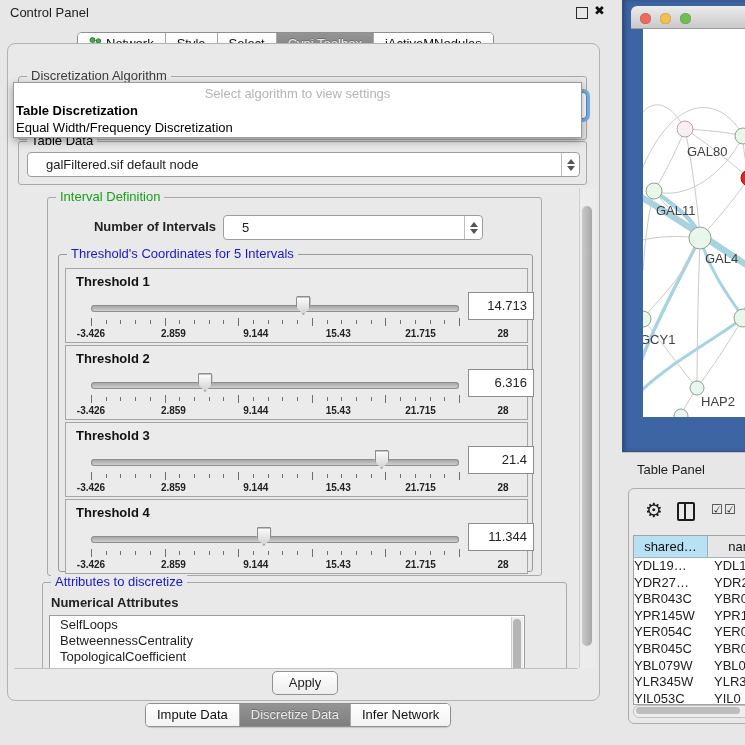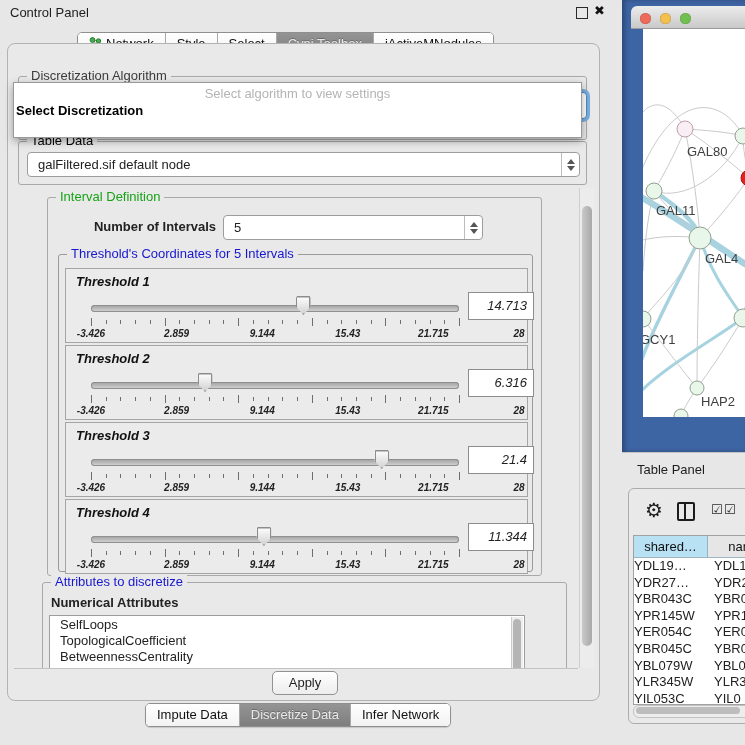--- a/index.html
+++ b/index.html
@@ -30,21 +30,21 @@
   
   .group{position:absolute;border:1px solid #a9a9a9;border-radius:3px;}
   .gtitle{position:absolute;top:-8px;left:8px;background:#e9e9e9;padding:0 4px;font-size:13px;line-height:14px;white-space:nowrap;text-align:center;}
   .g-green{color:#17a317;}
   .g-blue{color:#1717cf;}
   .g-dark{color:#3c3c3c;}
 
   
   .combo{position:absolute;background:#fff;border:1px solid #9d9d9d;border-radius:4px;
          font-size:13px;display:flex;align-items:center;}
-  .combo .val{flex:1;padding:0 10px;white-space:nowrap;overflow:hidden;}
+  .combo .val{flex:1;padding:0 18px;white-space:nowrap;overflow:hidden;}
   .stepper{width:17px;align-self:stretch;border-left:1px solid #bdbdbd;display:flex;flex-direction:column;
            align-items:center;justify-content:center;gap:2px;}
   .stepper i{width:0;height:0;border-left:4px solid transparent;border-right:4px solid transparent;}
   .stepper i.up{border-bottom:5px solid #555;}
   .stepper i.dn{border-top:5px solid #555;}
   .focusring{box-shadow:0 0 0 3px #79aede;border-color:#4f86c6;}
 
   
   .popup{left:13px;top:82px;width:567px;height:54px;background:#fff;border:1px solid #9a9a9a;
          box-shadow:0 3px 8px rgba(0,0,0,.35);z-index:40;}
@@ -53,33 +53,33 @@
   .popup .opt.b{font-weight:bold;}
 
   
   .viewport{left:14px;top:188px;width:564px;height:480px;overflow:hidden;border-bottom:1px solid #c2c2c2;}
   .vscroll{left:579px;top:188px;width:15px;height:480px;background:#ececec;border-left:1px solid #cfcfcf;}
   .vthumb{position:absolute;left:2px;top:18px;width:10px;height:440px;border-radius:6px;
           background:linear-gradient(90deg,#c9c9c9,#a9a9a9);}
 
   
   .tpanel{position:absolute;left:6px;width:461px;height:73px;background:#ebebeb;
-          border:1px solid #a5a5a5;font-style:italic;}
+          border:1px solid #a5a5a5;}
   .t-title{position:absolute;left:10px;top:5px;font-size:13px;font-weight:bold;color:#111;}
   .t-sliderzone{position:absolute;left:25px;top:26px;width:368px;height:44px;}
   .t-track{position:absolute;left:0;top:10px;width:368px;height:7px;border-radius:4px;
            background:linear-gradient(#9f9f9f,#d6d6d6);box-shadow:inset 0 0 0 1px #8f8f8f;}
   .t-thumb{position:absolute;top:1px;width:15px;height:19px;transform:translateX(-50%);
            background:linear-gradient(#ffffff,#cfcfcf);
            clip-path:polygon(8% 0%,92% 0%,100% 10%,100% 55%,50% 100%,0% 55%,0% 10%);
            box-shadow:inset 0 0 0 1.5px #8c8c8c;}
   .t-ticks{position:absolute;left:0;top:23px;width:368px;height:9px;}
   .t-ticks i{position:absolute;top:2px;width:1px;height:4px;background:#6e6e6e;}
   .t-ticks i.major{top:0;height:8px;}
-  .t-ticklabels{position:absolute;left:0;top:33px;width:428px;height:11px;}
+  .t-ticklabels{position:absolute;left:0;top:33px;width:368px;height:11px;padding-left:44px;}
   .t-ticklabels span{position:absolute;transform:translateX(-50%);font-size:10px;font-weight:bold;color:#222;white-space:nowrap;}
   .t-value{position:absolute;left:402px;top:23px;width:58px;height:26px;background:#fff;
            border:1px solid #8d8d8d;font-size:13px;line-height:26px;text-align:right;padding-right:6px;}
 
   
   .attr-list{position:absolute;left:6px;top:32px;width:474px;height:80px;background:#fff;
              border:1px solid #9d9d9d;}
   .attr-list .row{font-size:13px;padding:1px 0 1px 10px;height:14px;white-space:nowrap;}
   .attr-scroll{position:absolute;right:1px;top:1px;width:11px;bottom:1px;background:#eee;border-left:1px solid #ccc;}
   .attr-thumb{position:absolute;left:1px;top:2px;width:8px;height:60px;border-radius:4px;background:#b5b5b5;}
@@ -167,21 +167,22 @@
   <div class="combo focusring" style="left:25px;top:92px;width:560px;height:25px;">
     <div class="val"></div>
     <div class="stepper">
         <i class="up"></i>
         <i class="dn"></i>
       </div>
   </div>
 
   <div class="abs popup">
     <div class="hint">Select algorithm to view settings</div>
-    <div class="opt b">Select Discretization</div>
+    <div class="opt b">Table Discretization</div>
+    <div class="opt">Equal Width/Frequency Discretization</div>
   </div>
 
   <div class="group" style="left:18px;top:141px;width:567px;height:42px;">
     <span class="gtitle" style="color:#000;">Table Data</span>
   </div>
   <div class="combo" style="left:27px;top:152px;width:551px;height:23px;">
     <div class="val">galFiltered.sif default node</div>
     <div class="stepper">
         <i class="up"></i>
         <i class="dn"></i>
@@ -384,22 +385,22 @@
           </div>
       </div>
     </div>
 
     <div class="group" style="left:28px;top:394px;width:523px;height:120px;">
       <span class="gtitle g-blue">Attributes to discretize</span>
       <div style="position:absolute;left:8px;top:12px;font-size:13px;font-weight:bold;">Numerical Attributes</div>
       <div class="attr-list">
         <div id="attr-rows">
             <div class="row">SelfLoops</div>
+            <div class="row">BetweennessCentrality</div>
             <div class="row">TopologicalCoefficient</div>
-            <div class="row">BetweennessCentrality</div>
           </div>
         <div class="attr-scroll">
             <div class="attr-thumb"></div>
           </div>
       </div>
     </div>
   </div>
 
   <div class="abs vscroll">
     <div class="vthumb"></div>

